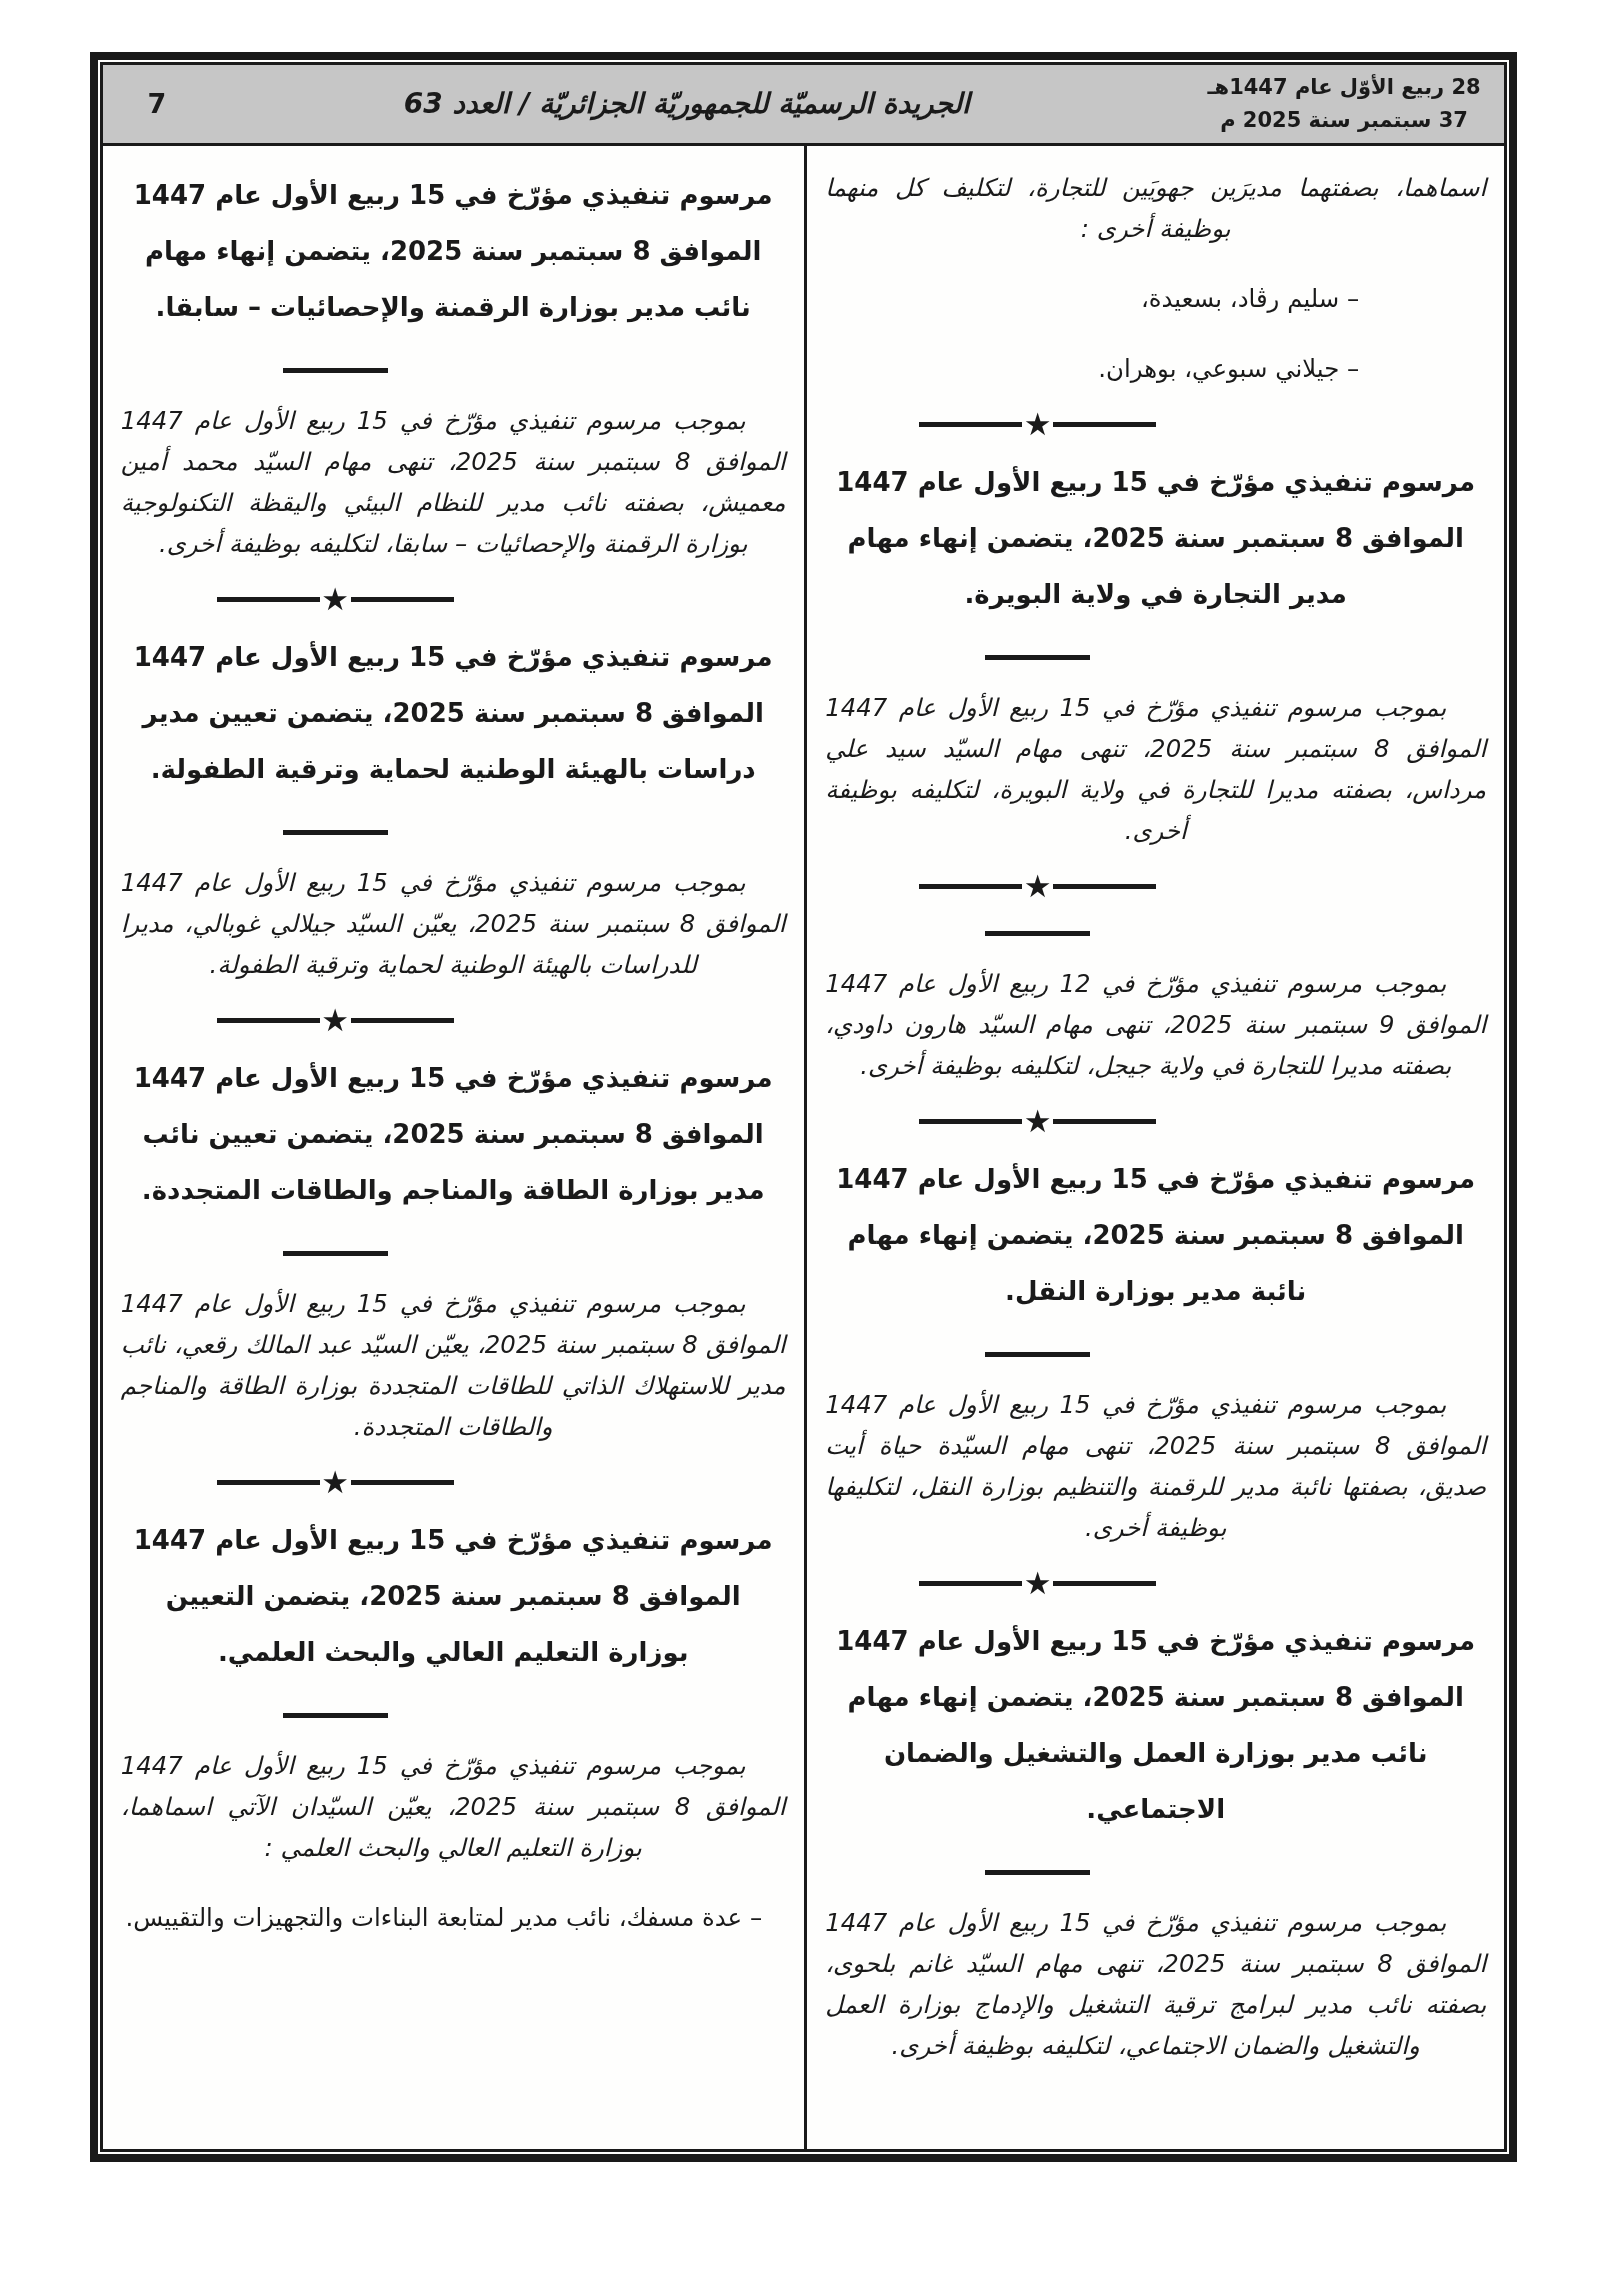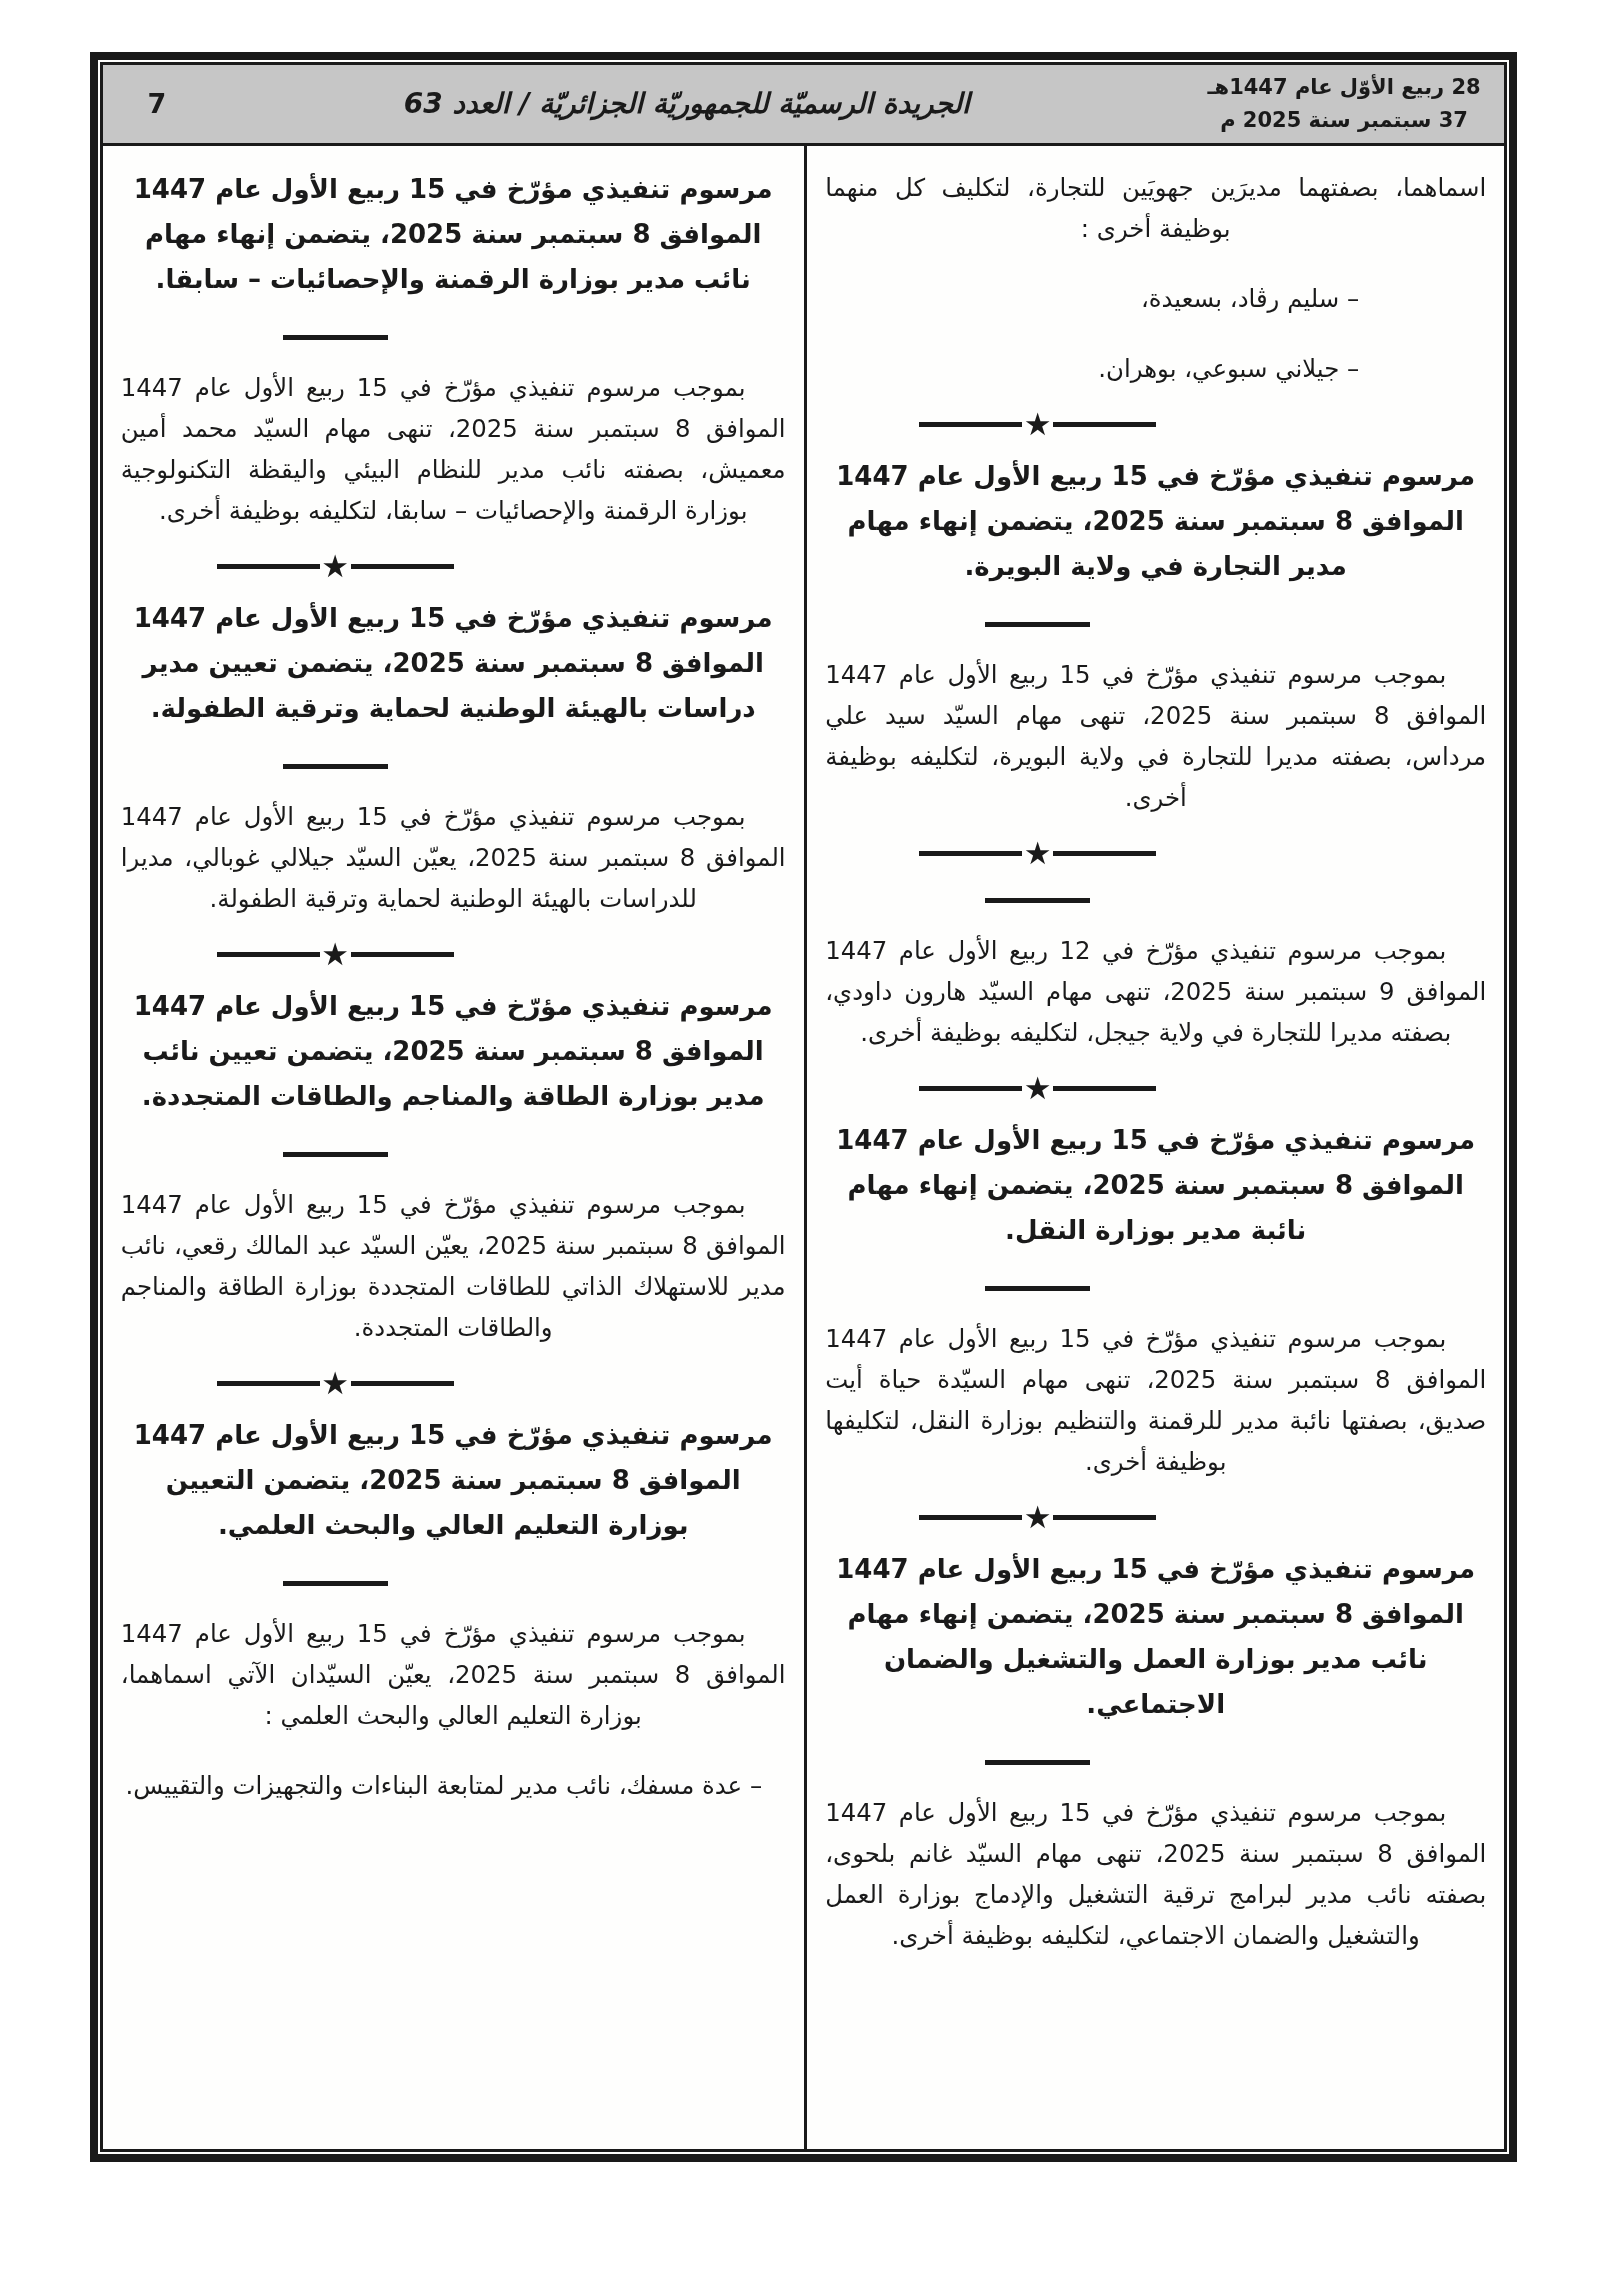--- a/index.html
+++ b/index.html
@@ -25,26 +25,26 @@
   .dates { font-size:21px; line-height:33px; text-align:center; white-space:nowrap; }
   .journal-title { flex:1; text-align:center; font-size:28px;font-style:italic; }
   .page-number { font-size:27px; min-width:40px; }
   .columns { flex:1; display:flex; direction:rtl; overflow:hidden; }
   .col { box-sizing:border-box; padding:5.4px 18px 0; }
   .col-right { width:697px; flex:none; }
   .divider { width:3.6px; flex:none; background:#1a1a1a; }
   .col-left { flex:1; }
 
   .decree-title {
-    margin:16.3px 5.4px 0; font-weight:bold; font-size:26px; line-height:45px;
+    margin:16.3px 5.4px 0; font-weight:bold; font-size:26px; line-height:56px;
     text-align:center; direction:rtl;
   }
   .par {
     margin:9px 0 0; font-size:24.4px; line-height:41px; direction:rtl;
-    text-align:justify; text-align-last:center; text-indent:40px;
+    text-align:justify; text-align-last:center; text-indent:40px;font-style:italic;
   }
   .par.cont { text-indent:0; margin-top:16.3px; }
   .li-item {
     margin:29px 0 0; font-size:24.4px; line-height:41px; direction:rtl;
     padding-right:23.5px; text-align:justify; text-align-last:right;
   }
   .li-item.deep { padding-right:127px; text-align:right; text-align-last:auto; }
 
   .sep {
     height:23.5px; display:flex; align-items:center; justify-content:center;

